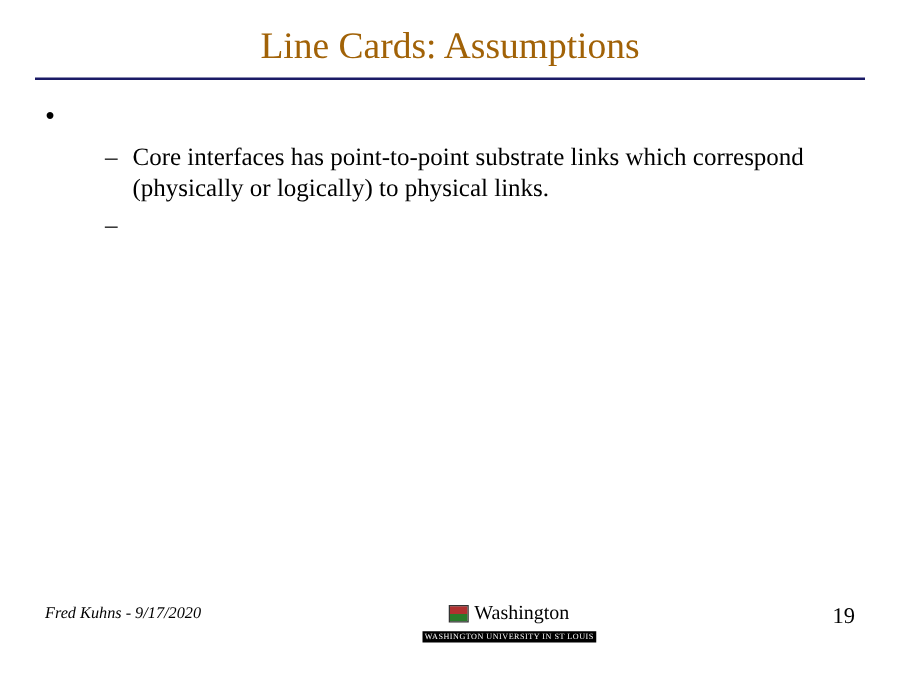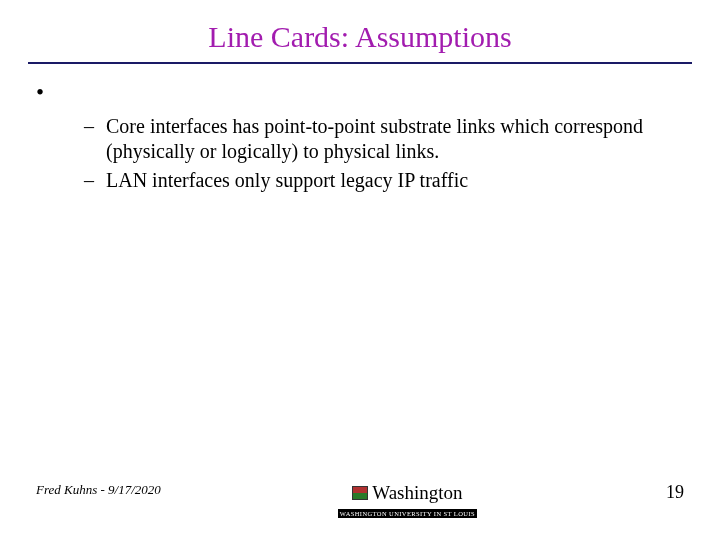--- a/index.html
+++ b/index.html
@@ -1,21 +1,21 @@
 <!DOCTYPE html>
 <html><head>
 <meta charset="utf-8">
 <style>
   * { margin: 0; padding: 0; box-sizing: border-box; }
   html, body { width: 720px; height: 540px; background: #fff; font-family: "Times New Roman", Times, serif; color: #000; }
   .slide { position: relative; width: 720px; height: 540px; }
   .title {
     text-align: center;
     font-size: 30px;
-    color: #a21caf;
+    color: #a16207;
     padding-top: 20px;
     padding-bottom: 8px;
     font-weight: normal;
   }
   .rule {
     border: none;
     border-top: 2px solid #1a1a66;
     margin: 0 28px 16px 28px;
   }
   .body {
@@ -42,21 +42,21 @@
     padding: 0 36px;
     display: flex;
     align-items: flex-start;
     justify-content: space-between;
     font-size: 14px;
   }
   .footer-left { font-style: italic; font-size: 13px; }
   .footer-center { text-align: center; }
   .uni-top {
     display: flex; align-items: center; justify-content: center;
-    gap: 4px; font-size: 19px;
+    gap: 4px; font-size: 16px;
   }
   .crest {
     width: 16px; height: 14px;
     background: linear-gradient(#b03030 0 50%, #2a7a2a 50% 100%);
     border: 1px solid #333;
     display: inline-block;
   }
   .uni-sub {
     font-size: 6.5px;
     letter-spacing: 0.4px;
@@ -79,21 +79,20 @@
   <div class="body">
     <div class="lvl1">
       <span class="bullet">•</span>
     </div>
     <div class="lvl2">
       <span class="dash">–</span>
       <span>Core interfaces has point-to-point substrate links which correspond (physically or logically) to physical links.</span>
     </div>
     <div class="lvl2">
       <span class="dash">–</span>
-      <span>LAN interfaces only support legacy IP traffic</span>
     </div>
   </div>
 
   <div class="footer">
     <div class="footer-left">Fred Kuhns - 9/17/2020</div>
     <div class="footer-center">
       <div class="uni-top">
         <span class="crest"></span>
         <span>Washington</span>
       </div>

